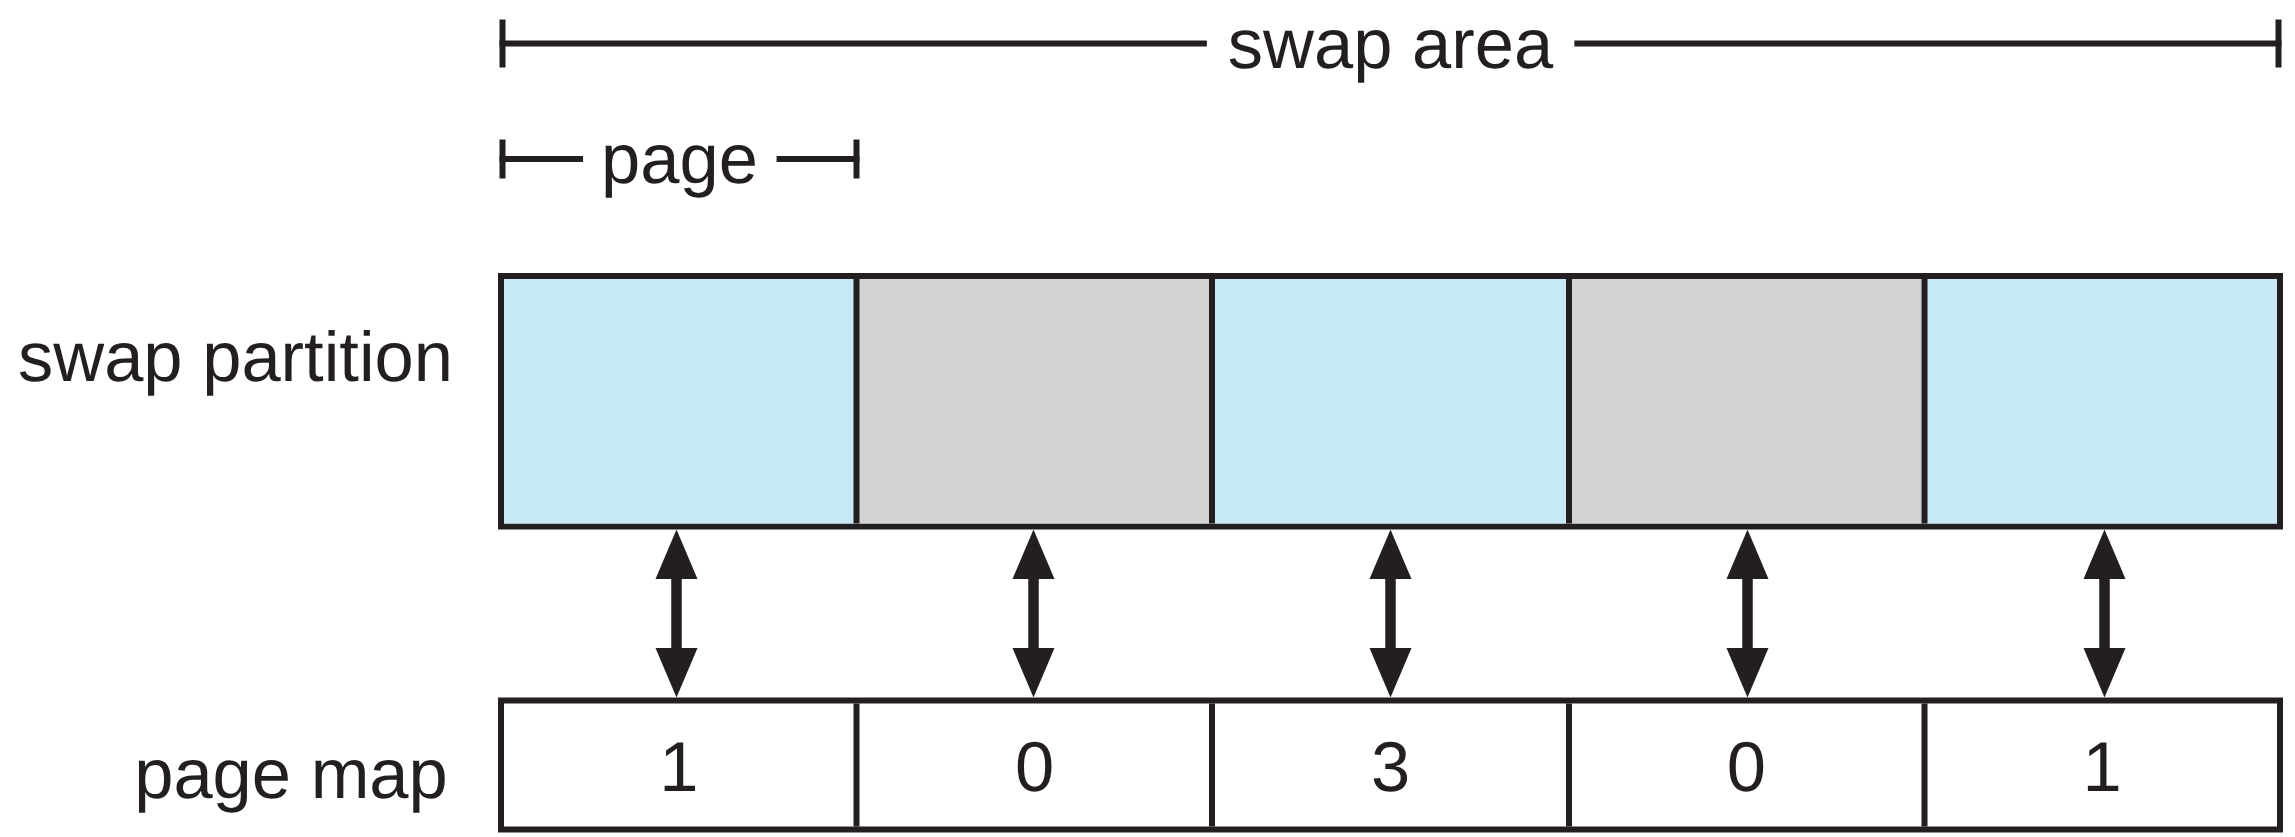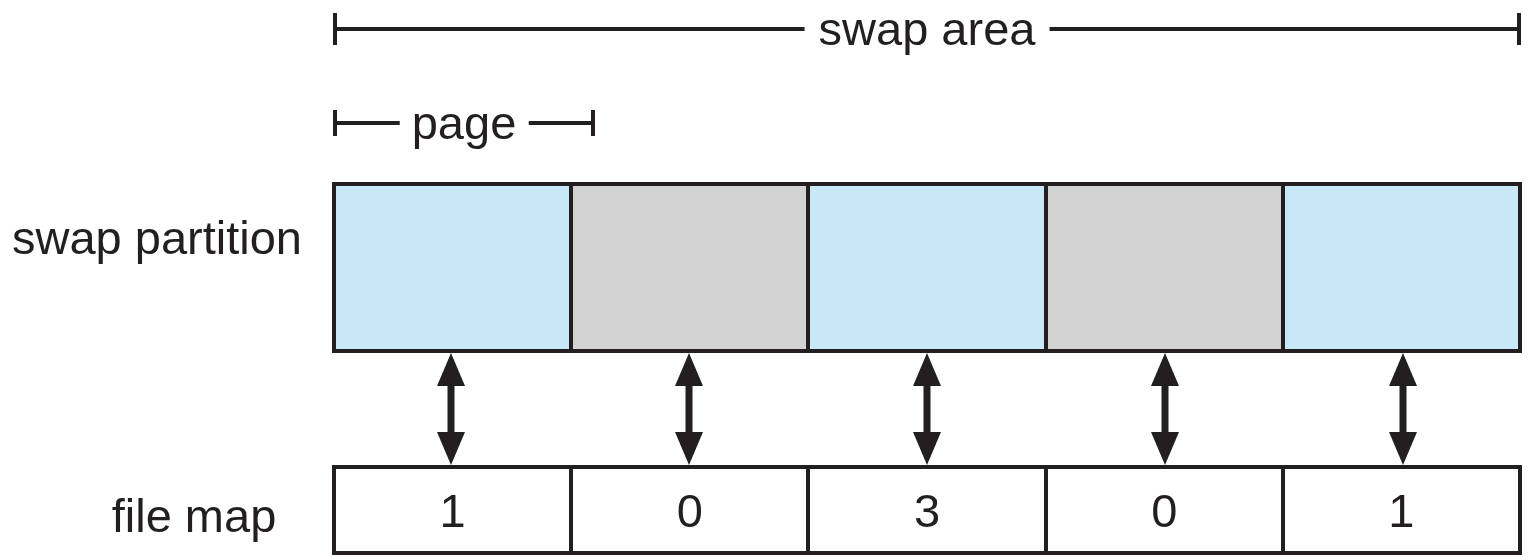--- a/index.html
+++ b/index.html
@@ -13,21 +13,21 @@
     height: 558px;
     background: var(--c-bg, #ffffff);
     font-family: "Liberation Sans", sans-serif;
     color: var(--c-line, #231f20);
     overflow: hidden;
   }
 
   
   .bracket { position: absolute; }
   .swap-area-bracket { left: 333px; top: 6px; width: 1188px; height: 46px; }
-  .page-slot-bracket { left: 333px; top: 100px; width: 262px; height: 46px; }
+  .page-slot-bracket { left: 333px; top: 83px; width: 240px; height: 46px; }
   .bracket .hline {
     position: absolute; left: 0; right: 0; top: 50%;
     margin-top: -2px; height: 4px;
     background: var(--c-line, #231f20);
   }
   .bracket .tick {
     position: absolute; width: 4px;
     background: var(--c-line, #231f20);
   }
   .swap-area-bracket .tick { height: 32px; top: 7px; }
@@ -159,21 +159,21 @@
       </div>
       <div class="arrow-cell">
         <svg class="dbl-arrow" width="34" height="112" viewBox="0 0 34 112">
           <polygon points="17,0 31,33 3,33"></polygon>
           <rect x="13.5" y="28" width="7" height="56"></rect>
           <polygon points="17,112 31,79 3,79"></polygon>
         </svg>
       </div>
     </div>
 
-  <div class="side-label map-label">file map</div>
+  <div class="side-label map-label">page map</div>
 
   <div class="row boxed map-row" id="map-row">
       <div class="cell map-cell">1</div>
       <div class="cell map-cell">0</div>
       <div class="cell map-cell">3</div>
       <div class="cell map-cell">0</div>
       <div class="cell map-cell">1</div>
     </div>
 
 </div>

